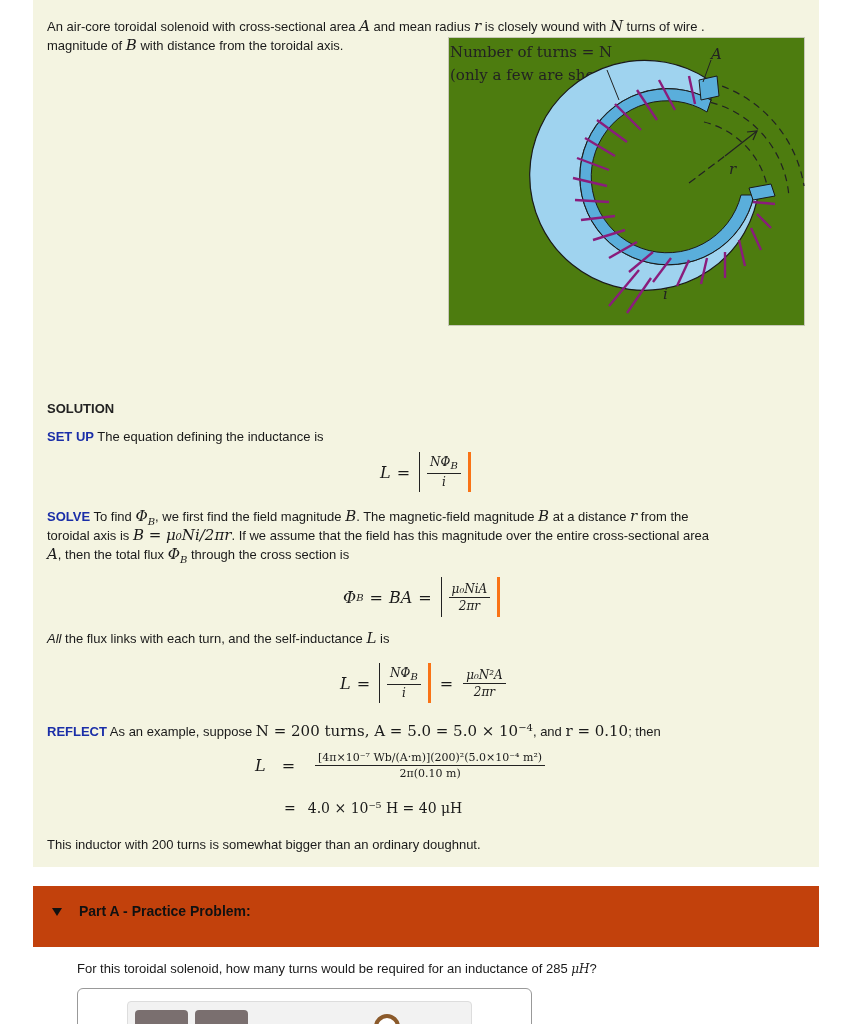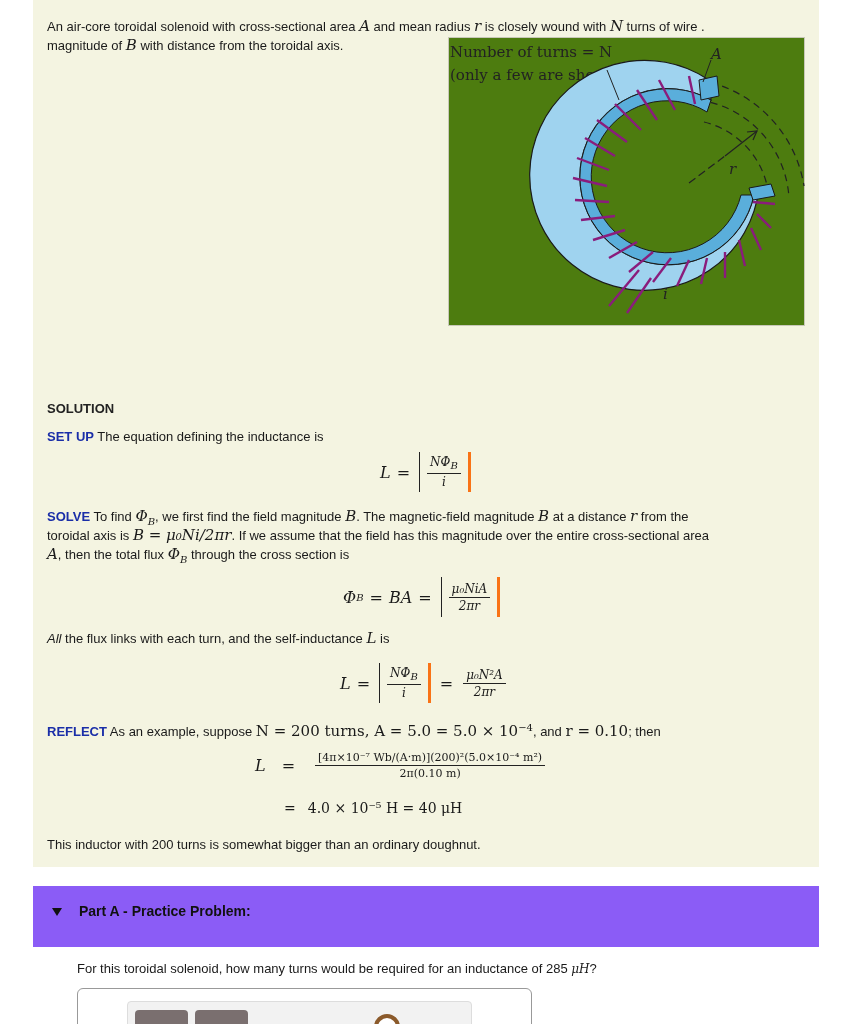--- a/index.html
+++ b/index.html
@@ -16,21 +16,21 @@
   #solution-panel { top: 384px; height: 483px; }
   .sol-heading { position: absolute; left: 14px; top: 17px; font-weight: bold; font-size: 13px; color: #222; }
   .kw { font-weight: bold; color: #1a2ea8; }
   .sol-line { position: absolute; left: 14px; font-size: 13px; white-space: nowrap; line-height: 19px; }
   .eq { position: absolute; white-space: nowrap; font-family: "DejaVu Serif", serif; font-style: italic; font-size: 16px; display: flex; align-items: center; }
   .frac { display: inline-flex; flex-direction: column; align-items: center; margin: 0 4px; font-size: 12px; }
   .frac .num { padding: 0 3px 1px; border-bottom: 1px solid #222; }
   .frac .den { padding-top: 1px; }
   .abs { display: inline-flex; align-items: center; border-left: 1px solid #222; border-right: 3px solid #f97316; padding: 0 3px; margin: 0 3px; height: 40px; }
   .op { margin: 0 6px; font-style: normal; }
-  #part-a-panel { position: absolute; left: 33px; top: 886px; width: 786px; height: 61px; background: #8b5cf6; }
+  #part-a-panel { position: absolute; left: 33px; top: 886px; width: 786px; height: 61px; background: #c2410c; }
   .triangle { position: absolute; left: 19px; top: 22px; width: 0; height: 0; border-left: 5px solid transparent; border-right: 5px solid transparent; border-top: 8px solid #111; }
   .part-title { position: absolute; left: 46px; top: 17px; font-weight: bold; font-size: 14px; color: #111; }
   .question { position: absolute; left: 77px; top: 961px; font-size: 13px; white-space: nowrap; }
   #answer-box { position: absolute; left: 77px; top: 988px; width: 455px; height: 50px; border: 1px solid #999; border-radius: 6px; background: #fff; }
   #toolbar { position: absolute; left: 127px; top: 1001px; width: 345px; height: 30px; border: 1px solid #ddd; border-radius: 4px; background: #f2f2f2; }
   .tb-btn { position: absolute; top: 8px; height: 20px; background: #7a6f6f; border-radius: 4px; }
   #ring-icon { position: absolute; left: 374px; top: 1014px; width: 26px; height: 26px; border: 4px solid #8b5a2b; border-radius: 50%; background: #fff; }
 </style>
 </head>
 <body>

